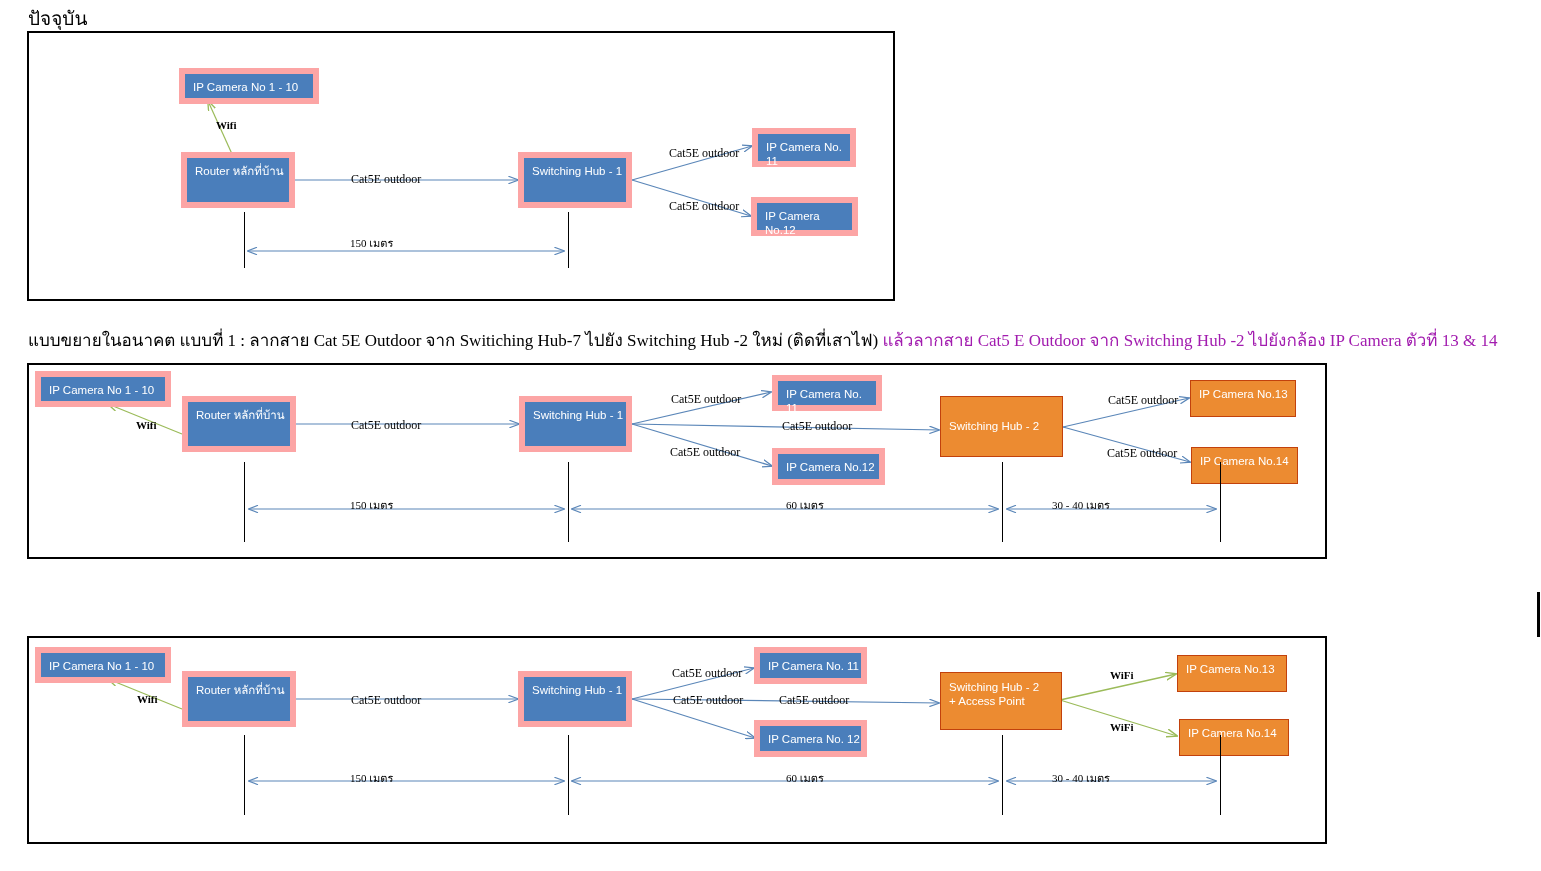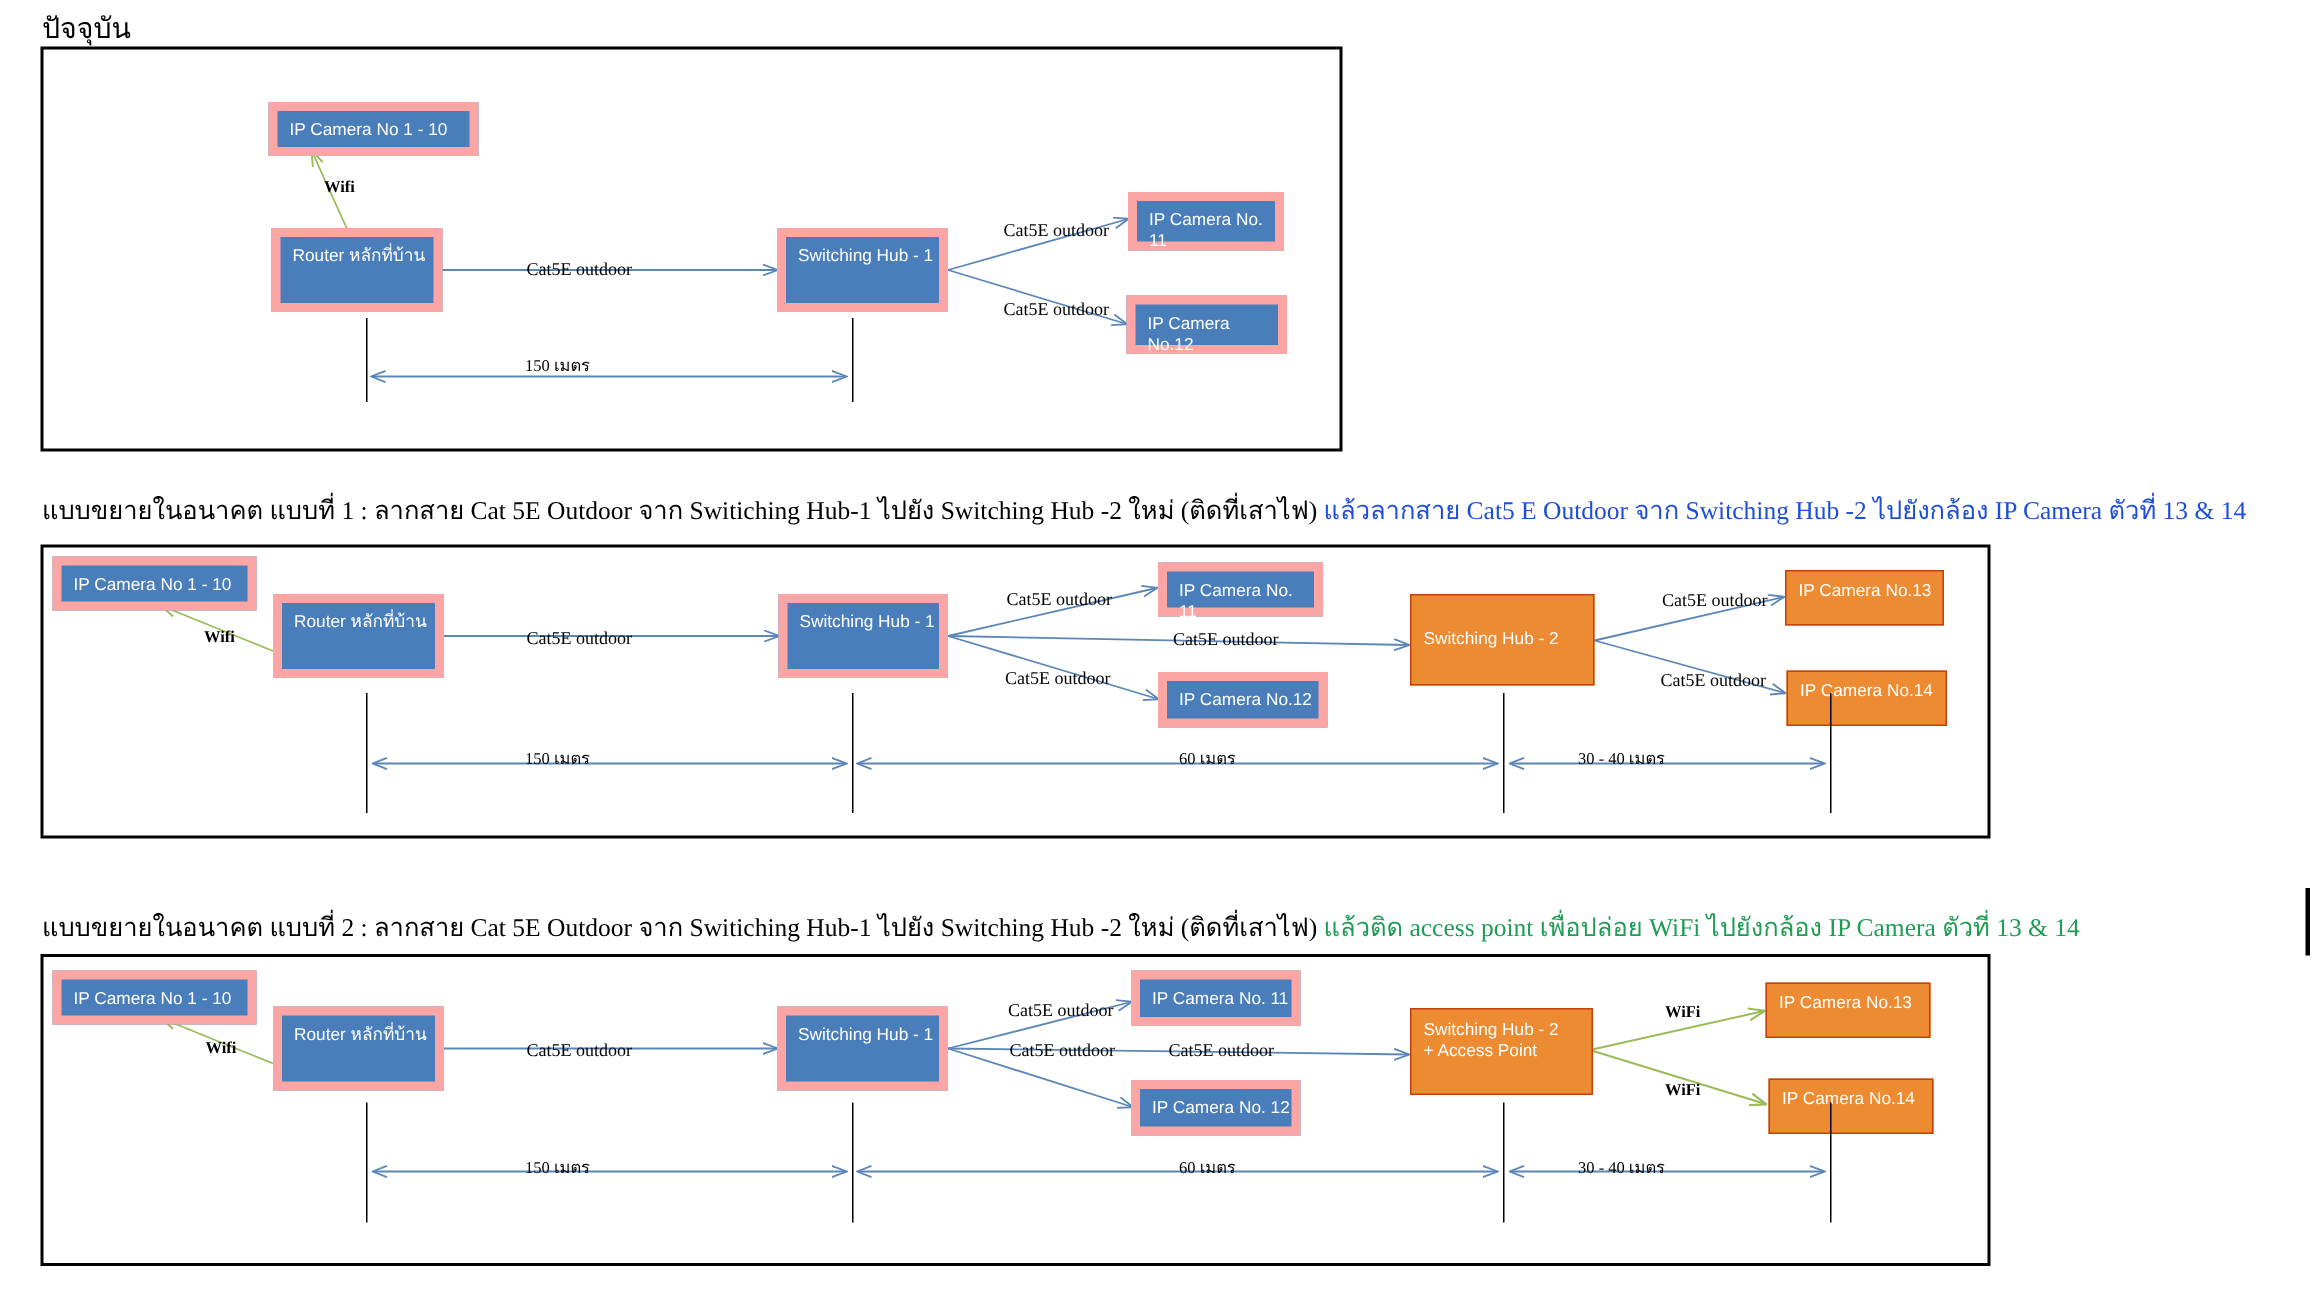--- a/index.html
+++ b/index.html
@@ -8,21 +8,21 @@
 
   .stage{position:absolute;left:0;top:0;width:1541px;height:871px;}
 
   
   .sec-title{position:absolute;white-space:nowrap;
              font-family:"Liberation Serif","DejaVu Serif",serif;
              font-size:19px;color:#000;}
   .cap{position:absolute;white-space:nowrap;
        font-family:"Liberation Serif","DejaVu Serif",serif;
        font-size:17px;color:#000;}
-  .cap .red{color:#1d4ed8;}
+  .cap .red{color:#a21caf;}
   .cap .green{color:#1f9d55;}
 
   
   .frame{position:absolute;border:2px solid #000;background:transparent;}
 
   
   .node{position:absolute;box-sizing:border-box;color:#ffffff;
         font-size:11.5px;line-height:1.25;
         font-family:"Liberation Sans","DejaVu Sans",sans-serif;
         padding:6px 0 0 8px;}
@@ -112,21 +112,21 @@
   <div class="lbl b" style="left:216px;top:119px;">Wifi</div>
   <div class="lbl" style="left:351px;top:172px;">Cat5E outdoor</div>
   <div class="lbl" style="left:669px;top:146px;">Cat5E outdoor</div>
   <div class="lbl" style="left:669px;top:199px;">Cat5E outdoor</div>
 
   <div class="tickline" style="left:244px;top:212px;height:56px;"></div>
   <div class="tickline" style="left:568px;top:212px;height:56px;"></div>
   <div class="lbl sm" style="left:350px;top:234px;">150 เมตร</div>
 
   <div class="cap" style="left:28px;top:326px;">
-    <span>แบบขยายในอนาคต แบบที่ 1  : ลากสาย Cat 5E Outdoor จาก Switiching Hub-1 ไปยัง Switching Hub -2 ใหม่ (ติดที่เสาไฟ) </span><span class="red">แล้วลากสาย Cat5 E Outdoor จาก Switching Hub -2 ไปยังกล้อง IP Camera ตัวที่ 13 &amp; 14</span>
+    <span>แบบขยายในอนาคต แบบที่ 1  : ลากสาย Cat 5E Outdoor จาก Switiching Hub-7 ไปยัง Switching Hub -2 ใหม่ (ติดที่เสาไฟ) </span><span class="red">แล้วลากสาย Cat5 E Outdoor จาก Switching Hub -2 ไปยังกล้อง IP Camera ตัวที่ 13 &amp; 14</span>
   </div>
 
   <div class="frame" style="left:27px;top:363px;width:1296px;height:192px;"></div>
 
   <div class="node blue" style="left:35px;top:371px;width:136px;height:36px;">IP Camera No 1 - 10</div>
 
   <div class="node blue" style="left:182px;top:396px;width:114px;height:56px;">Router หลักที่บ้าน</div>
 
   <div class="node blue" style="left:519px;top:396px;width:113px;height:56px;">Switching Hub - 1</div>
 
@@ -150,23 +150,20 @@
 
   <div class="tickline" style="left:244px;top:462px;height:80px;"></div>
   <div class="tickline" style="left:568px;top:462px;height:80px;"></div>
   <div class="tickline" style="left:1002px;top:462px;height:80px;"></div>
   <div class="tickline" style="left:1220px;top:462px;height:80px;"></div>
 
   <div class="lbl sm" style="left:350px;top:496px;">150 เมตร</div>
   <div class="lbl sm" style="left:786px;top:496px;">60 เมตร</div>
   <div class="lbl sm" style="left:1052px;top:496px;">30 - 40 เมตร</div>
 
-  <div class="cap" style="left:28px;top:604px;">
-    <span>แบบขยายในอนาคต แบบที่ 2  : ลากสาย Cat 5E Outdoor จาก Switiching Hub-1 ไปยัง Switching Hub -2 ใหม่ (ติดที่เสาไฟ) </span><span class="green">แล้วติด access point เพื่อปล่อย WiFi ไปยังกล้อง IP Camera ตัวที่ 13 &amp; 14</span>
-  </div>
 
   <div class="edgemark" style="left:1537px;top:592px;width:3px;height:45px;"></div>
 
   <div class="frame" style="left:27px;top:636px;width:1296px;height:204px;"></div>
 
   <div class="node blue" style="left:35px;top:647px;width:136px;height:36px;">IP Camera No 1 - 10</div>
 
   <div class="node blue" style="left:182px;top:671px;width:114px;height:56px;">Router หลักที่บ้าน</div>
 
   <div class="node blue" style="left:518px;top:671px;width:114px;height:56px;">Switching Hub - 1</div>

